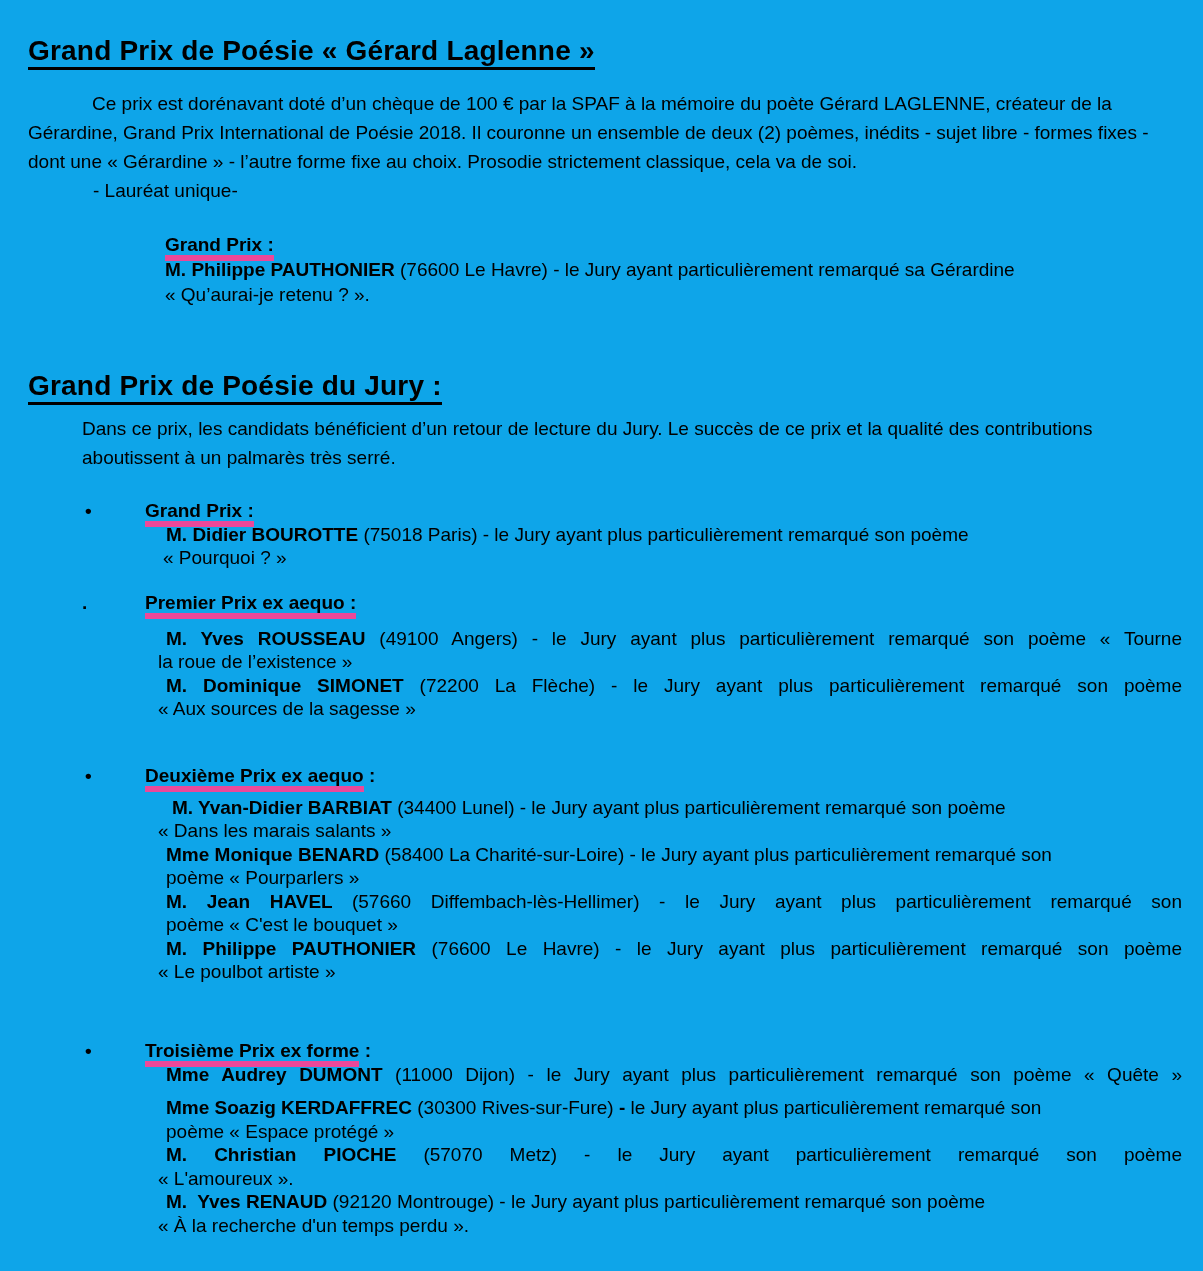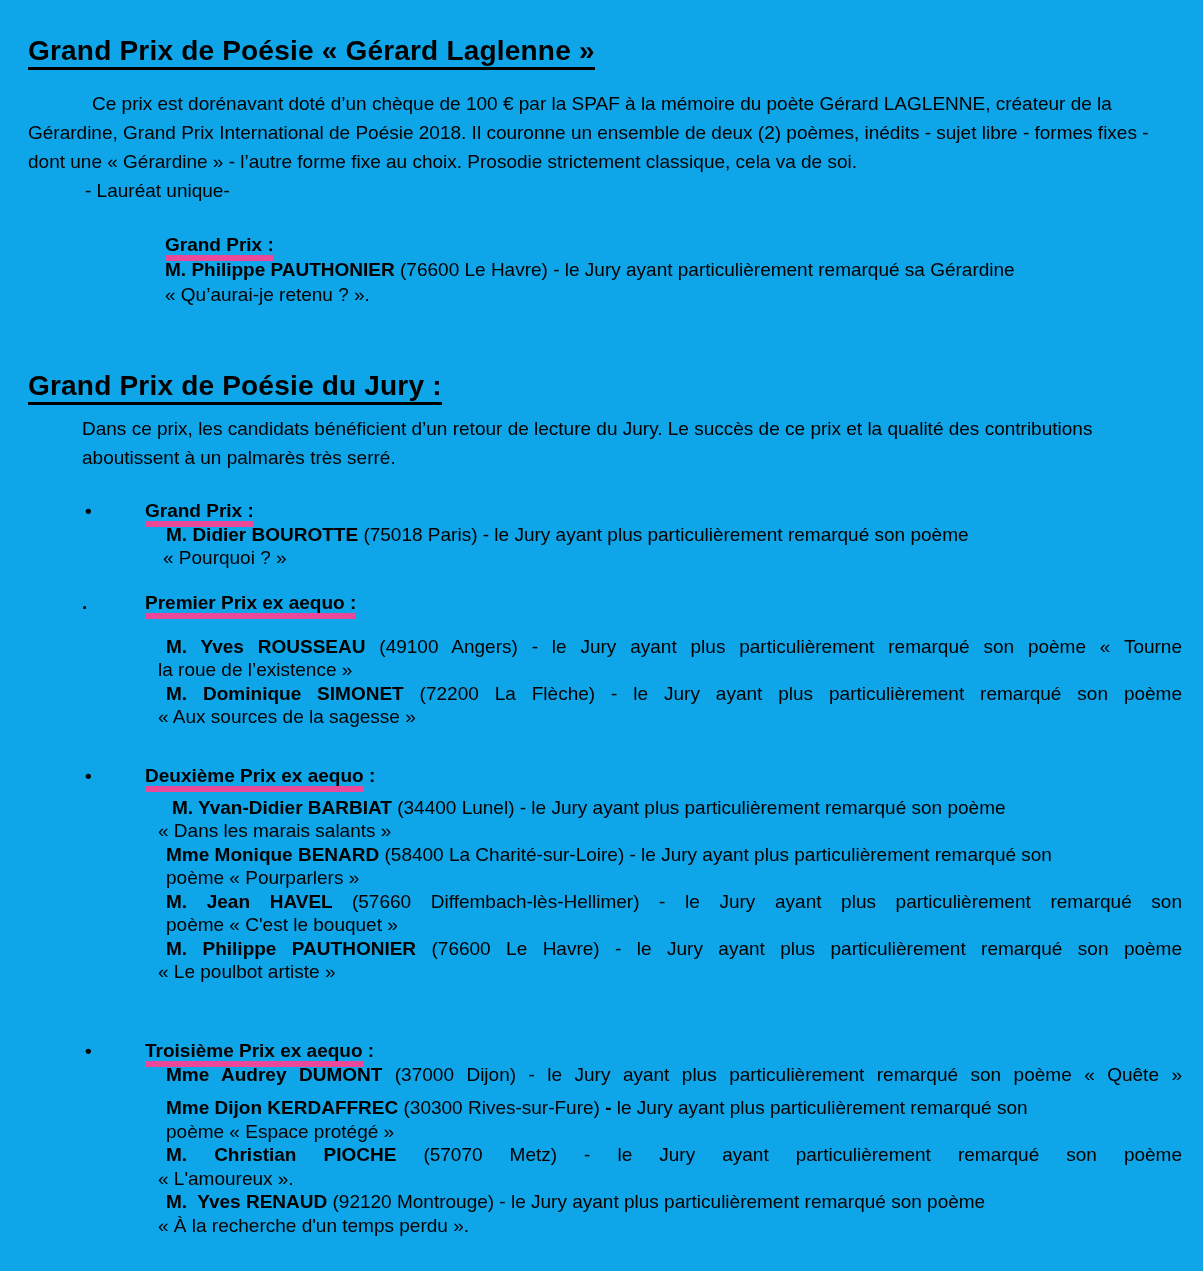--- a/index.html
+++ b/index.html
@@ -22,21 +22,21 @@
     line-height:34px;
     font-weight:bold;
     letter-spacing:0.2px;
     white-space:nowrap;
   }
   .u3{border-bottom:3px solid #000;padding-bottom:1px;}
   .u2{border-bottom:6px solid #ec4899;}
   .b{font-weight:bold;}
   .para{position:absolute;line-height:29px;}
   .p1{left:28px;top:89px;width:1158px;text-indent:64px;}
-  .laureat{position:absolute;left:85px;top:177px;line-height:27px;}
+  .laureat{position:absolute;left:93px;top:177px;line-height:27px;}
   .p2{left:82px;top:414px;width:1050px;}
   .gp1{position:absolute;left:165px;top:232px;width:1010px;line-height:25px;}
   .gp1 .label-line{margin-bottom:0;}
   .item{position:absolute;left:0;width:1203px;}
   .label-line{padding-left:145px;font-weight:bold;position:relative;}
   .bullet{position:absolute;left:85px;top:0;font-weight:bold;}
   .bullet.dot{left:82px;}
   .entries{margin-left:158px;width:1024px;}
   .line{min-height:23.5px;}
   .fl{padding-left:8px;}
@@ -69,21 +69,21 @@
   <div class="item" style="top:499px">
     <div class="line label-line"><span class="bullet">•</span><span class="u2">Grand Prix :</span><span></span></div>
     <div class="entries">
       <div class="line fl"><span class="b">M. Didier BOUROTTE </span><span>(75018 Paris) - le Jury ayant plus particulièrement remarqué son poème</span></div>
       <div class="line pl5"><span>« Pourquoi ? »</span></div>
     </div>
   </div>
 
   <div class="item" style="top:591px">
     <div class="line label-line"><span class="bullet dot">.</span><span class="u2">Premier Prix ex aequo :</span><span></span></div>
-    <div class="entries" style="margin-top:20px">
+    <div class="entries" style="margin-top:12px">
       <div class="line fl just"><span class="b">M. Yves ROUSSEAU </span><span>(49100 Angers) - le Jury ayant plus particulièrement remarqué son poème « Tourne</span></div>
       <div class="line"><span>la roue de l’existence »</span></div>
       <div class="line fl just"><span class="b">M. Dominique SIMONET </span><span>(72200 La Flèche) - le Jury ayant plus particulièrement remarqué son poème</span></div>
       <div class="line"><span>« Aux sources de la sagesse »</span></div>
     </div>
   </div>
 
   <div class="item" style="top:764px">
     <div class="line label-line"><span class="bullet">•</span><span class="u2">Deuxième Prix ex aequo</span><span> :</span></div>
     <div class="entries" style="margin-top:8px">
@@ -92,24 +92,24 @@
       <div class="line fl"><span class="b">Mme Monique BENARD </span><span>(58400 La Charité-sur-Loire) - le Jury ayant plus particulièrement remarqué son</span></div>
       <div class="line fl"><span>poème « Pourparlers »</span></div>
       <div class="line fl just"><span class="b">M. Jean HAVEL </span><span>(57660 Diffembach-lès-Hellimer) - le Jury ayant plus particulièrement remarqué son</span></div>
       <div class="line fl"><span>poème « C'est le bouquet »</span></div>
       <div class="line fl just"><span class="b">M. Philippe PAUTHONIER </span><span>(76600 Le Havre) - le Jury ayant plus particulièrement remarqué son poème</span></div>
       <div class="line"><span>« Le poulbot artiste »</span></div>
     </div>
   </div>
 
   <div class="item" style="top:1039px">
-    <div class="line label-line"><span class="bullet">•</span><span class="u2">Troisième Prix ex aequo</span><span> :</span></div>
+    <div class="line label-line"><span class="bullet">•</span><span class="u2">Troisième Prix ex forme</span><span> :</span></div>
     <div class="entries">
-      <div class="line fl just"><span class="b">Mme Audrey DUMONT </span><span>(37000 Dijon) - le Jury ayant plus particulièrement remarqué son poème « Quête »</span></div>
-      <div class="line fl mt"><span class="b">Mme Dijon KERDAFFREC </span><span>(30300 Rives-sur-Fure) </span><span class="b">- </span><span>le Jury ayant plus particulièrement remarqué son</span></div>
+      <div class="line fl just"><span class="b">Mme Audrey DUMONT </span><span>(11000 Dijon) - le Jury ayant plus particulièrement remarqué son poème « Quête »</span></div>
+      <div class="line fl mt"><span class="b">Mme Soazig KERDAFFREC </span><span>(30300 Rives-sur-Fure) </span><span class="b">- </span><span>le Jury ayant plus particulièrement remarqué son</span></div>
       <div class="line fl"><span>poème « Espace protégé »</span></div>
       <div class="line fl just"><span class="b">M. Christian PIOCHE </span><span>(57070 Metz) - le Jury ayant particulièrement remarqué son poème</span></div>
       <div class="line"><span>« L'amoureux ».</span></div>
       <div class="line fl"><span class="b">M.&nbsp; Yves RENAUD </span><span>(92120 Montrouge) - le Jury ayant plus particulièrement remarqué son poème</span></div>
       <div class="line"><span>« À la recherche d'un temps perdu ».</span></div>
     </div>
   </div>
 
 </div>
 

